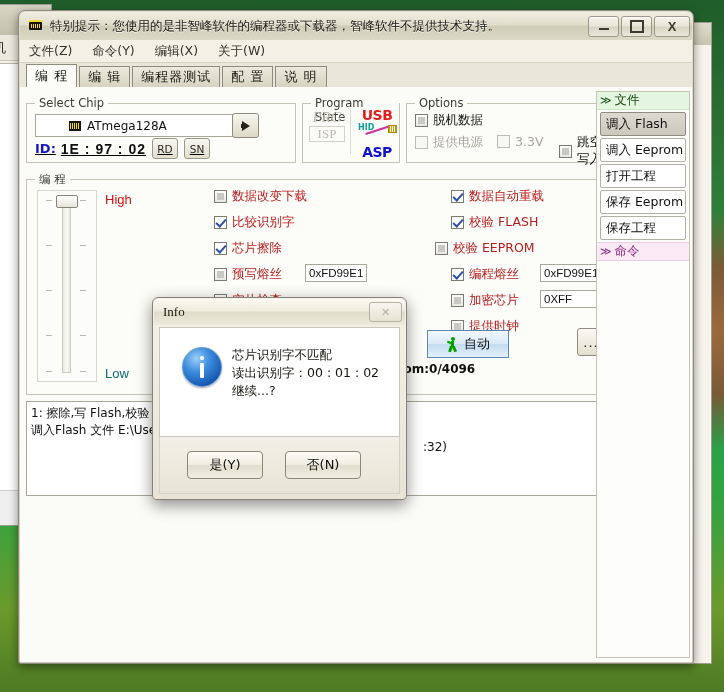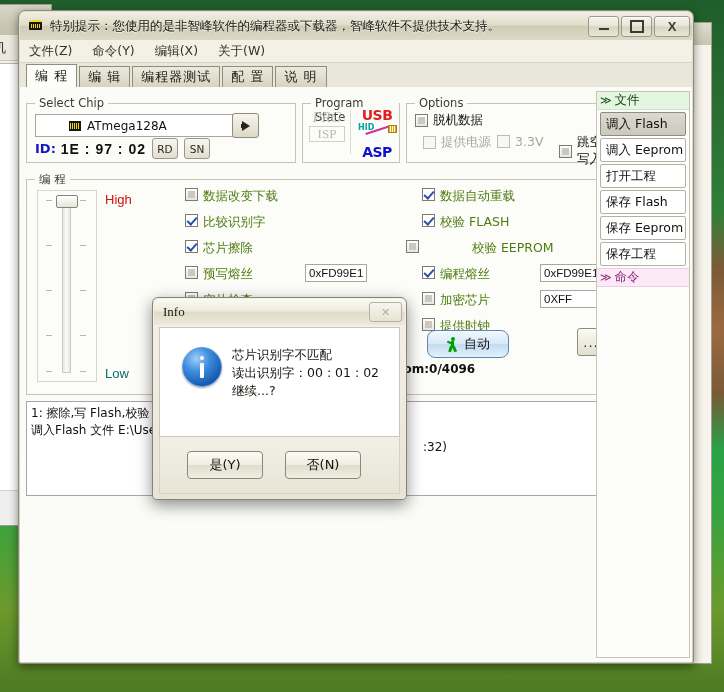--- a/index.html
+++ b/index.html
@@ -97,21 +97,21 @@
   .combo .cname{flex:1 1 auto;}
   .combo .arrow{width:17px;height:19px;display:flex;align-items:center;justify-content:center;}
   .combo .arrow i{border-left:4px solid transparent;border-right:4px solid transparent;
     border-top:5px solid #2b2b24;display:block;}
   .gobtn{position:absolute;left:205px;top:9px;width:25px;height:23px;border:1px solid #8e8c7f;
     border-radius:3px;background:linear-gradient(to bottom,#f7f6ee,#ddd9c6);
     display:flex;align-items:center;justify-content:center;}
   .gobtn .ar{width:0;height:0;border-top:5px solid transparent;border-bottom:5px solid transparent;
     border-left:8px solid #24241c;position:relative;}
   .gobtn .ar:before{content:"";position:absolute;left:-9px;top:-2px;width:6px;height:4px;background:#24241c;}
-  .idrow{position:absolute;left:8px;top:34px;display:flex;align-items:center;font-size:14px;}
+  .idrow{position:absolute;left:8px;top:34px;display:flex;align-items:center;font-size:14px;text-decoration:underline;}
   .idrow .lbl{color:#1515c8;font-weight:bold;font-size:13px;margin-right:5px;}
   .idrow .val{color:#101010;font-weight:bold;letter-spacing:1px;font-family:"Liberation Sans",sans-serif;}
   .minibtn{width:24px;height:19px;border:1px solid #9a9888;border-radius:3px;
     background:linear-gradient(to bottom,#f8f7f0,#e1ded0);font-size:10.5px;color:#2a2a22;
     display:flex;align-items:center;justify-content:center;margin-left:6px;}
 
   
   #gb-state{left:278px;top:12px;width:96px;height:58px;}
   .prg{position:absolute;left:6px;top:6px;width:36px;text-align:center;color:#bdbbb0;}
   .prg .l1{font-size:15px;font-style:italic;font-family:"Liberation Serif",serif;line-height:15px;}
@@ -151,27 +151,27 @@
   .slider .track{position:absolute;left:24px;top:8px;width:7px;bottom:8px;
     background:linear-gradient(to right,#e8e8e2,#fafaf7,#e8e8e2);border:1px solid #cdcbc0;}
   .slider .thumb{position:absolute;left:18px;top:4px;width:20px;height:11px;
     border:1px solid #86847a;border-radius:2px;
     background:linear-gradient(to bottom,#ffffff,#e6e4d9);}
   .slider .tickL,.slider .tickR{position:absolute;width:6px;height:1px;background:#b9b7ac;}
   .hl{position:absolute;font-size:13px;font-family:"Liberation Sans",sans-serif;}
   .hl.high{left:78px;top:12px;color:#d01010;}
   .hl.low{left:78px;top:186px;color:#0a6a72;}
 
-  .chk-row{position:absolute;display:flex;font-size:12.5px;color:#4d7c0f;}
+  .chk-row{position:absolute;display:flex;align-items:center;font-size:12.5px;color:#b91c1c;margin-left:29px;}
   .hexbox{position:absolute;width:62px;height:18px;border:1px solid #a9a79a;background:#fff;
     font-size:11.5px;color:#111;display:flex;align-items:center;padding-left:3px;box-sizing:border-box;
     font-family:"Liberation Sans",sans-serif;}
 
   .autobtn{position:absolute;left:400px;top:150px;width:80px;height:26px;border:1px solid #5d88b5;
-    border-radius:8px;background:linear-gradient(to bottom,#f2f8fd 0%,#d9e9f7 48%,#c3dcf1 52%,#e3f0fb 100%);
+    border-radius:0;background:linear-gradient(to bottom,#f2f8fd 0%,#d9e9f7 48%,#c3dcf1 52%,#e3f0fb 100%);
     display:flex;align-items:center;justify-content:center;gap:5px;font-size:13px;color:#111;}
   .runner{width:13px;height:15px;position:relative;flex:0 0 auto;}
   .runner i{position:absolute;background:#00a000;}
   .runner .head{left:5px;top:0;width:4px;height:4px;border-radius:50%;}
   .runner .body{left:5px;top:4px;width:3px;height:6px;}
   .runner .leg1{left:3px;top:9px;width:3px;height:6px;transform:rotate(18deg);}
   .runner .leg2{left:7px;top:9px;width:3px;height:6px;transform:rotate(-24deg);}
   .runner .arm{left:1px;top:5px;width:7px;height:2px;transform:rotate(25deg);}
   .dotsbtn{position:absolute;left:550px;top:148px;width:26px;height:26px;border:1px solid #8e8c7f;
     border-radius:3px;background:linear-gradient(to bottom,#fbfaf4,#e2dfcf);
@@ -317,21 +317,21 @@
           <div class="a">ASP</div>
         </div>
       </div>
 
       <div class="gb" id="gb-opt">
         <span class="cap">Options</span>
         <div class="opt-row" style="left:8px;top:8px;">
           <span class="cb gray"></span>
           <span>脱机数据</span>
         </div>
-        <div class="opt-row dis" style="left:16px;top:30px;">
+        <div class="opt-row dis" style="left:8px;top:30px;">
           <span class="cb dis"></span>
           <span>提供电源</span>
         </div>
         <div class="opt-row dis" style="left:90px;top:30px;">
           <span class="cb dis"></span>
           <span>3.3V</span>
         </div>
         <div class="opt-row" style="left:152px;top:30px;">
           <span class="cb gray"></span>
           <span>跳空写入</span>
@@ -381,21 +381,21 @@
         <div class="hexbox" style="left:278px;top:84px;">0xFD99E1</div>
 
         <div class="chk-row" style="left:395px;top:8px;">
           <span class="cb chk"></span>
           <span>数据自动重载</span>
         </div>
         <div class="chk-row" style="left:395px;top:34px;">
           <span class="cb chk"></span>
           <span>校验 FLASH</span>
         </div>
-        <div class="chk-row" style="left:379px;top:60px;gap:48px;">
+        <div class="chk-row" style="left:379px;top:60px;">
           <span class="cb gray"></span>
           <span>校验 EEPROM</span>
         </div>
         <div class="chk-row" style="left:395px;top:86px;">
           <span class="cb chk"></span>
           <span>编程熔丝</span>
         </div>
         <div class="chk-row" style="left:395px;top:112px;">
           <span class="cb gray"></span>
           <span>加密芯片</span>
@@ -429,21 +429,20 @@
     </div>
 
     <div class="rightpanel">
       <div class="grphead file">
         <span class="chev">≫</span>
         <span>文件</span>
       </div>
       <div class="sbtn sel">调入 Flash</div>
       <div class="sbtn">调入 Eeprom</div>
       <div class="sbtn">打开工程</div>
-      <div class="sbtn">保存 Flash</div>
       <div class="sbtn">保存 Eeprom</div>
       <div class="sbtn">保存工程</div>
       <div class="grphead cmd">
         <span class="chev">≫</span>
         <span>命令</span>
       </div>
     </div>
   </div>
 </div>
 

